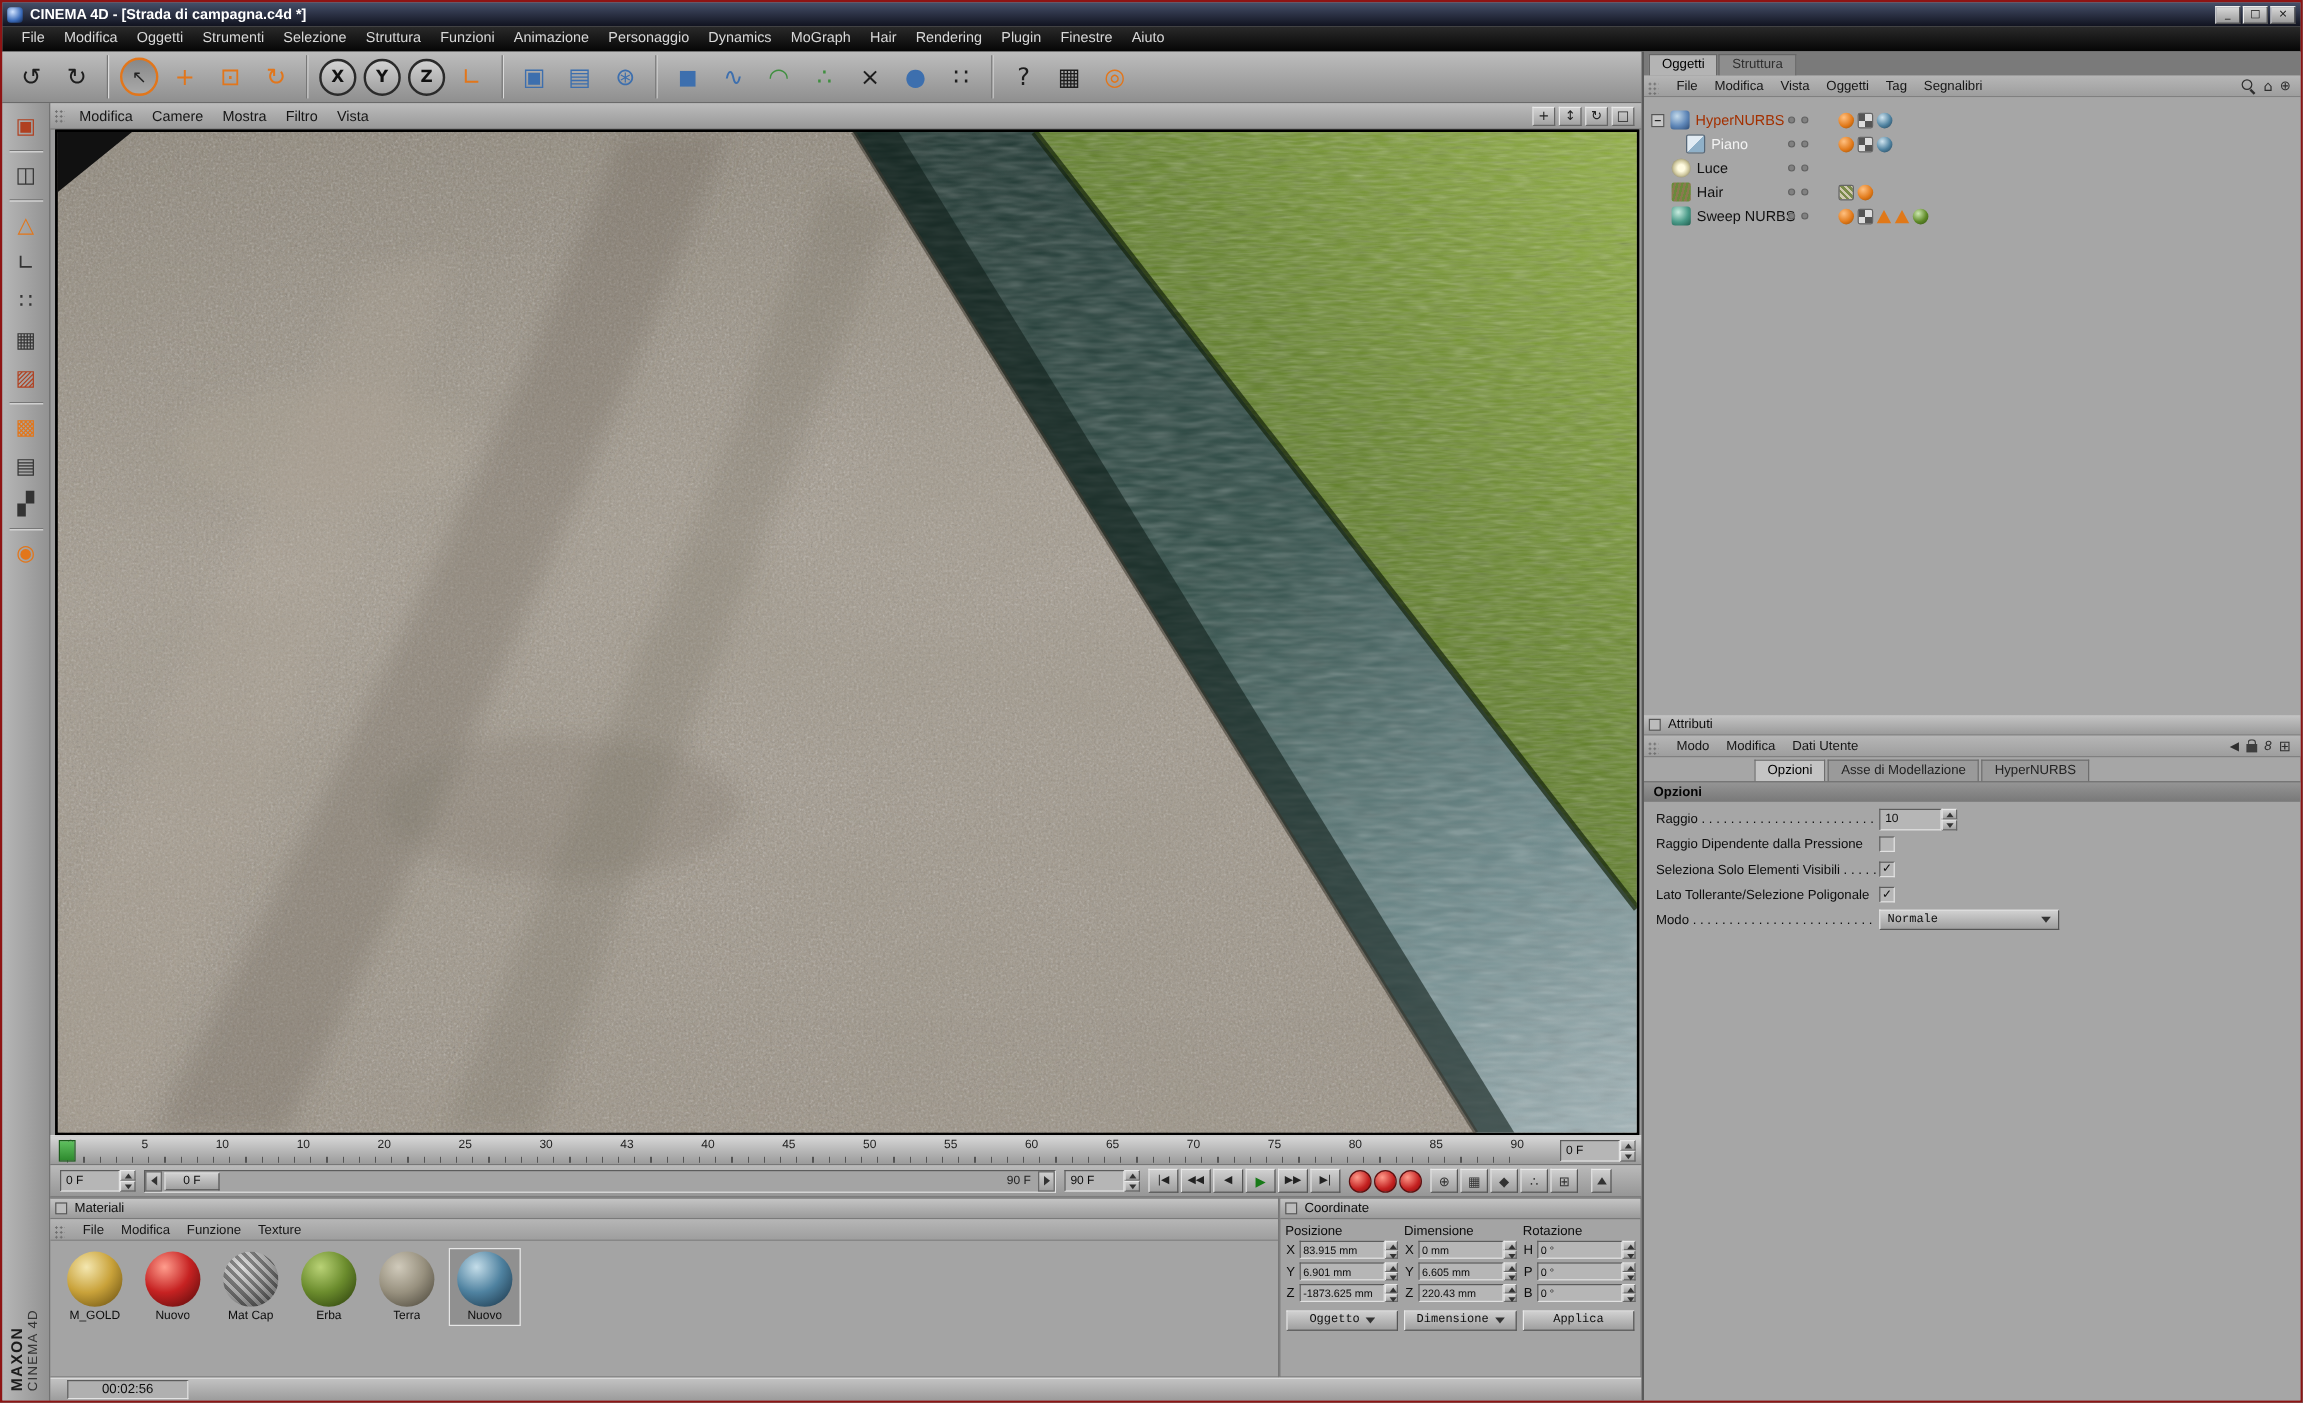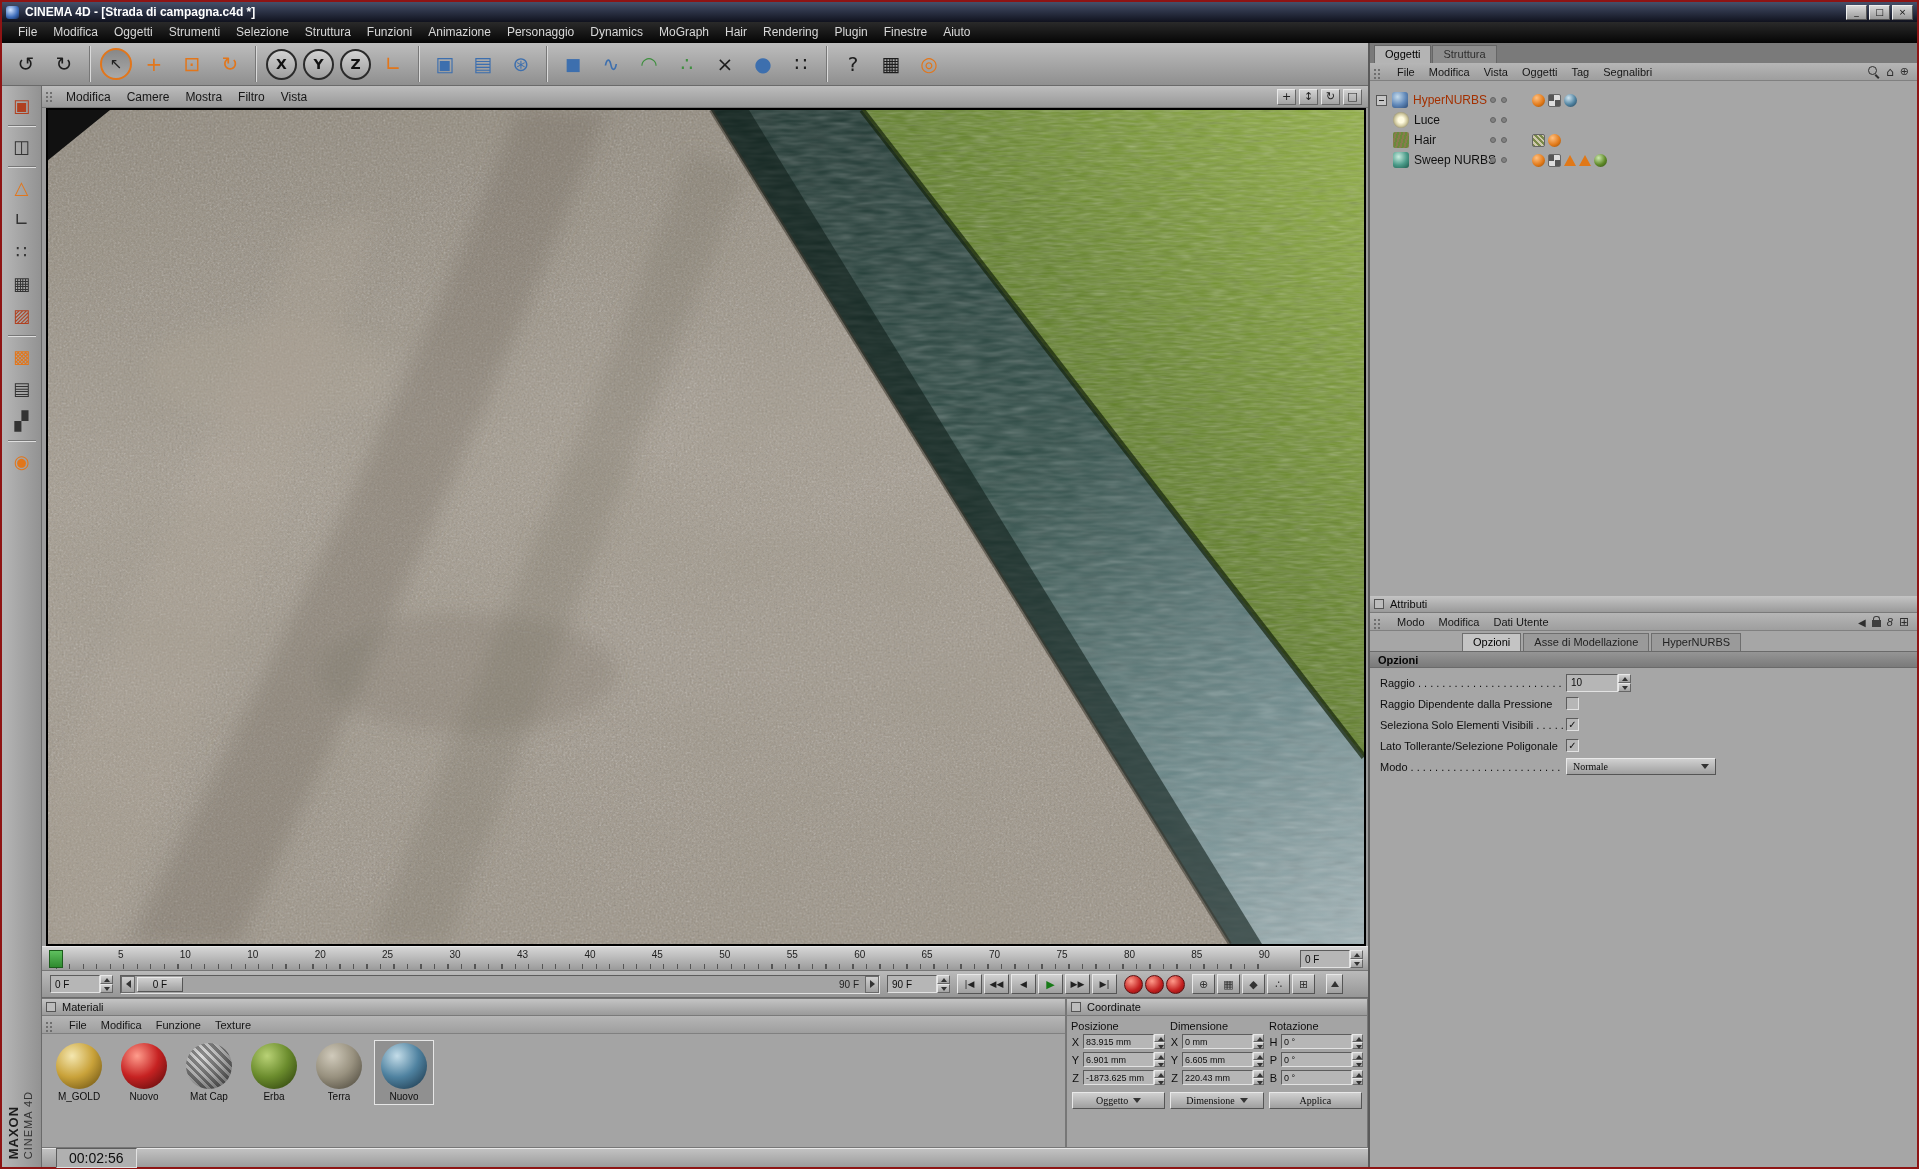--- a/index.html
+++ b/index.html
@@ -1,18 +1,18 @@
 <!DOCTYPE html>
 <html><head>
 <meta charset="utf-8">
 <style>
   *{margin:0;padding:0;box-sizing:border-box}
   html,body{width:1919px;height:1169px;overflow:hidden}
   body{font-family:"Liberation Sans",sans-serif;background:#444}
-  button{font-family:Liberation Serif, serif;cursor:default}
+  button{font-family:Liberation Mono, monospace;cursor:default}
   .screen{position:relative;width:1919px;height:1169px;background:#9c9c9c;border:2px solid #8e1414}
 
   
   .titlebar{position:absolute;left:0;right:0;top:0;height:20px;background:linear-gradient(#46506a,#10121e);display:flex;align-items:center;padding:0 4px;gap:6px}
   .app-ico{width:13px;height:13px;border-radius:3px;background:radial-gradient(circle at 35% 30%,#cfe2ff,#3a6ab8 60%,#14264a);flex:0 0 auto}
   .title{color:#fff;font-size:12px;font-weight:bold;white-space:nowrap}
   .wbtns{margin-left:auto;display:flex;gap:2px}
   .wbtn{width:21px;height:15px;font-size:9px;line-height:1;background:linear-gradient(#d8d8d8,#9a9a9a);border:1px solid;border-color:#eee #555 #555 #eee;color:#111;font-family:"DejaVu Sans",sans-serif}
 
   
@@ -109,21 +109,21 @@
   .clabel{width:9px;font-size:11px;color:#0d0d0d;text-align:center}
   .crow .spin{flex:1;height:15px}
   .crow .spin-field{flex:1;min-width:0;font-size:9px;padding:0 2px}
   .crow .spin-arr{width:11px}
   .cbtns{display:flex;gap:5px;padding:4px 5px 0 5px}
   .dropbtn,.pushbtn{flex:1;height:17px;font-size:10px;display:flex;align-items:center;justify-content:center;gap:5px;background:linear-gradient(#d0d0d0,#9f9f9f);border:1px solid;border-color:#e8e8e8 #555 #555 #e8e8e8;color:#0d0d0d;white-space:nowrap}
   .darr{width:0;height:0;border-left:4px solid transparent;border-right:4px solid transparent;border-top:5px solid #333}
 
   
   .statusbar{position:absolute;left:40px;top:1146px;width:1326px;height:19px;background:linear-gradient(#c2c2c2,#9c9c9c);border-top:1px solid #e8e8e8;display:flex;align-items:center;padding-left:14px}
-  .stime{font-size:14px;color:#0d0d0d;background:#b0b0b0;border:1px solid;border-color:#5c5c5c #e2e2e2 #e2e2e2 #5c5c5c;padding:1px 12px}
+  .stime{font-size:11px;color:#0d0d0d;background:#b0b0b0;border:1px solid;border-color:#5c5c5c #e2e2e2 #e2e2e2 #5c5c5c;padding:1px 28px}
 
   
   .rpanel{position:absolute;left:1366px;top:41px;right:0;bottom:0;background:#a6a6a6;border-left:2px solid #5a5a5a;display:flex;flex-direction:column}
   .om-tabs{height:20px;background:#7a7a7a;display:flex;align-items:flex-end;padding-left:4px;gap:1px}
   .om-tab{font-size:11px;padding:2px 10px 3px;background:#8e8e8e;color:#2e2e2e;border:1px solid #666;border-bottom:none}
   .om-tab.active{background:#b4b4b4;color:#000}
   .om-tree{flex:0 0 515px;position:relative;background:#a6a6a6;padding-top:9px;overflow:hidden}
   .trow{position:relative;height:20px;display:flex;align-items:center;font-size:12px;color:#111}
   .texp{width:11px;height:11px;border:1px solid #555;background:#c6c6c6;margin-left:6px;position:relative;flex:0 0 auto}
   .texp::before{content:"";position:absolute;left:2px;top:4px;width:5px;height:1px;background:#222}
@@ -606,20 +606,33 @@
         <span class="tdots">
             <i></i>
             <i></i>
           </span>
         <span class="ttags">
           <i class="chip phong"></i>
           <i class="chip checker"></i>
           <i class="chip sphb"></i>
         </span>
       </div>
+      <div class="trow" style="padding-left:30px">
+        <i class="tico ic-plane"></i>
+        <span class="tlabel lab-white">Piano</span>
+        <span class="tdots">
+            <i></i>
+            <i></i>
+          </span>
+        <span class="ttags">
+          <i class="chip phong"></i>
+          <i class="chip checker"></i>
+          <i class="chip sphb"></i>
+        </span>
+      </div>
       <div class="trow" style="padding-left:18px">
         <i class="tico ic-light"></i>
         <span class="tlabel">Luce</span>
         <span class="tdots">
             <i></i>
             <i></i>
           </span>
       </div>
       <div class="trow" style="padding-left:18px">
         <i class="tico ic-hair"></i>

